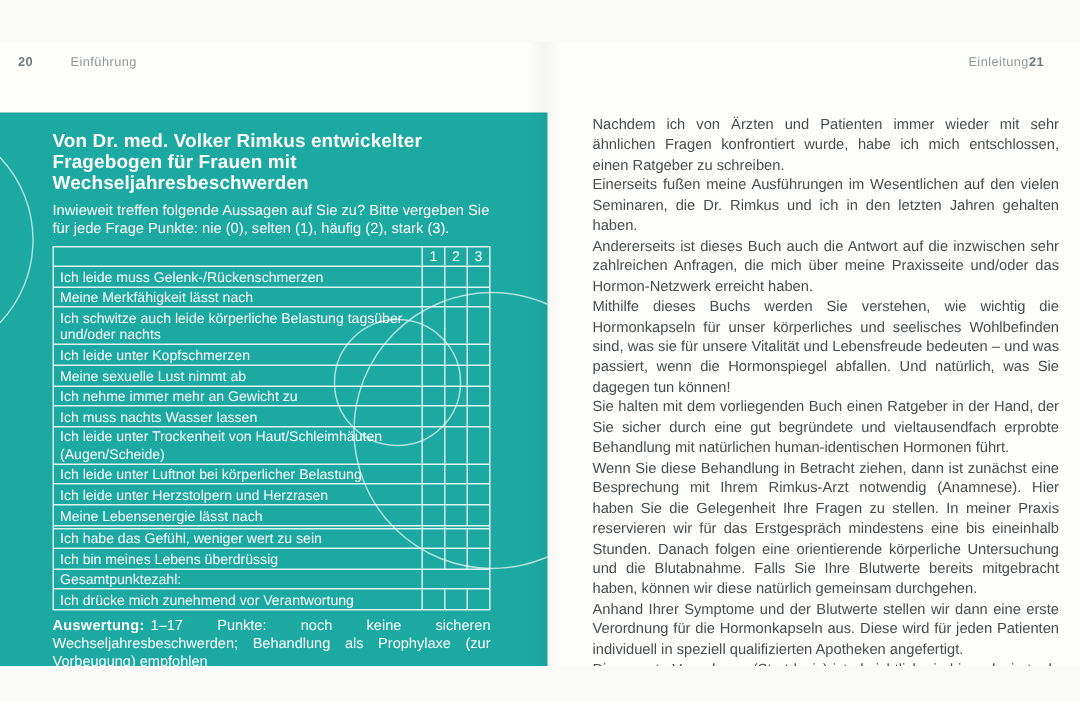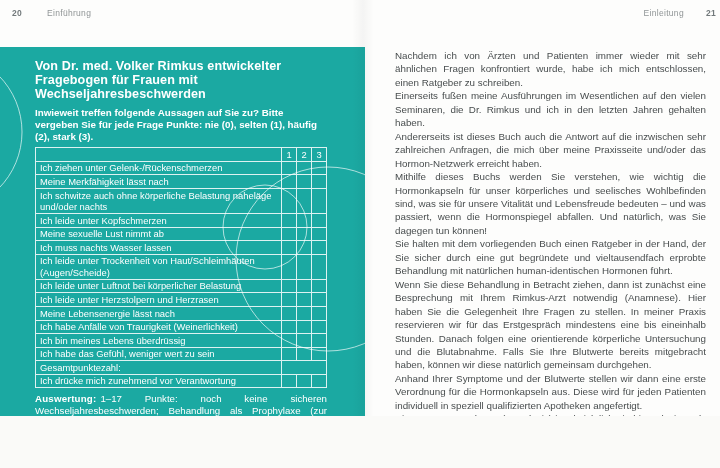--- a/index.html
+++ b/index.html
@@ -4,53 +4,53 @@
 <style>
   html,body { margin:0; padding:0; }
   body {
     width:720px; height:468px;
     background:#fafaf8;
     font-family:"Liberation Sans", sans-serif;
     -webkit-font-smoothing:antialiased;
   }
   .spread {
     position:relative; width:720px; height:416px;
-    background:#fdfdfc; overflow:hidden;
+    background:#fdfdfc; overflow:hidden;margin-top:28px;
   }
   
   .gutter {
     position:absolute; left:352px; top:0; width:22px; height:468px;
     background:linear-gradient(90deg, rgba(0,0,0,0) 0%, rgba(0,0,0,0.035) 50%, rgba(0,0,0,0) 100%);
     pointer-events:none;
   }
 
   
   .runhead {
     position:absolute; top:8px; font-size:8.5px; letter-spacing:.3px;
     color:#909596; display:flex; align-items:baseline;
   }
   .runhead .pagenum { font-weight:bold; color:#72797b; }
   .runhead-left  { left:12px; gap:25px; }
-  .runhead-right { right:4px; gap:22px; }
+  .runhead-right { right:24px; }
 
   
   .qbox {
     position:absolute; left:0; top:47px; width:365px; height:398px;
     background:#1BA9A2; color:#ffffff;
     box-sizing:border-box; padding:13px 38px 12px 35px;
     overflow:hidden;
   }
   .qbox .deco { position:absolute; inset:0; width:100%; height:100%; z-index:0; }
   .qcontent { position:relative; z-index:1; }
 
   .qtitle {
     font-weight:bold; font-size:12.6px; line-height:13.8px; letter-spacing:.1px;
     margin:0 0 6px 0;
   }
-  .qintro { font-size:9.8px; line-height:11.6px; margin:0 0 5px 0;font-weight:bold; }
+  .qintro { font-size:9.8px; line-height:11.6px; margin:0 0 5px 0; }
 
   .qtable { border:1px solid rgba(255,255,255,.85); }
   .qrow {
     display:grid; grid-template-columns:1fr 15px 15px 15px;
     border-top:1px solid rgba(255,255,255,.85);
   }
   .qrow:first-child { border-top:none; }
   .qrow.qtotal { grid-template-columns:1fr 45px; }
   .qcell {
     font-size:9.4px; line-height:11.4px; padding:0.6px 4px;
@@ -99,55 +99,61 @@
       <div class="qtable">
 
         <div class="qrow">
           <div class="qcell"></div>
           <div class="qcell qscore">1</div>
           <div class="qcell qscore">2</div>
           <div class="qcell qscore">3</div>
         </div>
 
           <div class="qrow">
-            <div class="qcell">Ich ziehen unter Gelenk-/Rückenschmerzen</div>
+            <div class="qcell">Ich leide muss Gelenk-/Rückenschmerzen</div>
             <div class="qcell qscore"></div>
             <div class="qcell qscore"></div>
             <div class="qcell qscore"></div>
           </div>
 
           <div class="qrow">
             <div class="qcell">Meine Merkfähigkeit lässt nach</div>
             <div class="qcell qscore"></div>
             <div class="qcell qscore"></div>
             <div class="qcell qscore"></div>
           </div>
 
           <div class="qrow">
-            <div class="qcell">Ich schwitze auch ohne körperliche Belastung naheläge und/oder nachts</div>
+            <div class="qcell">Ich schwitze auch leide körperliche Belastung tagsüber und/oder nachts</div>
             <div class="qcell qscore"></div>
             <div class="qcell qscore"></div>
             <div class="qcell qscore"></div>
           </div>
 
 
           <div class="qrow">
             <div class="qcell">Ich leide unter Kopfschmerzen</div>
             <div class="qcell qscore"></div>
             <div class="qcell qscore"></div>
             <div class="qcell qscore"></div>
           </div>
 
           <div class="qrow">
             <div class="qcell">Meine sexuelle Lust nimmt ab</div>
             <div class="qcell qscore"></div>
             <div class="qcell qscore"></div>
             <div class="qcell qscore"></div>
           </div>
 
+          <div class="qrow">
+            <div class="qcell">Ich nehme immer mehr an Gewicht zu</div>
+            <div class="qcell qscore"></div>
+            <div class="qcell qscore"></div>
+            <div class="qcell qscore"></div>
+          </div>
 
           <div class="qrow">
             <div class="qcell">Ich muss nachts Wasser lassen</div>
             <div class="qcell qscore"></div>
             <div class="qcell qscore"></div>
             <div class="qcell qscore"></div>
           </div>
 
           <div class="qrow">
             <div class="qcell">Ich leide unter Trockenheit von Haut/Schleimhäuten (Augen/Scheide)</div>
@@ -172,35 +178,34 @@
           </div>
 
           <div class="qrow">
             <div class="qcell">Meine Lebensenergie lässt nach</div>
             <div class="qcell qscore"></div>
             <div class="qcell qscore"></div>
             <div class="qcell qscore"></div>
           </div>
 
           <div class="qrow">
-            <div class="qcell">Ich habe Anfälle von Traurigkeit (Weinerlichkeit)</div>
+            <div class="qcell qscore"></div>
+            <div class="qcell qscore"></div>
+            <div class="qcell qscore"></div>
+          </div>
+
+          <div class="qrow">
+            <div class="qcell">Ich habe das Gefühl, weniger wert zu sein</div>
             <div class="qcell qscore"></div>
             <div class="qcell qscore"></div>
             <div class="qcell qscore"></div>
           </div>
 
           <div class="qrow">
             <div class="qcell">Ich bin meines Lebens überdrüssig</div>
-            <div class="qcell qscore"></div>
-            <div class="qcell qscore"></div>
-            <div class="qcell qscore"></div>
-          </div>
-
-          <div class="qrow">
-            <div class="qcell">Ich habe das Gefühl, weniger wert zu sein</div>
             <div class="qcell qscore"></div>
             <div class="qcell qscore"></div>
             <div class="qcell qscore"></div>
           </div>
 
           <div class="qrow qtotal">
           <div class="qcell">Gesamtpunktezahl:</div>
           <div class="qcell"></div>
         </div>
 

